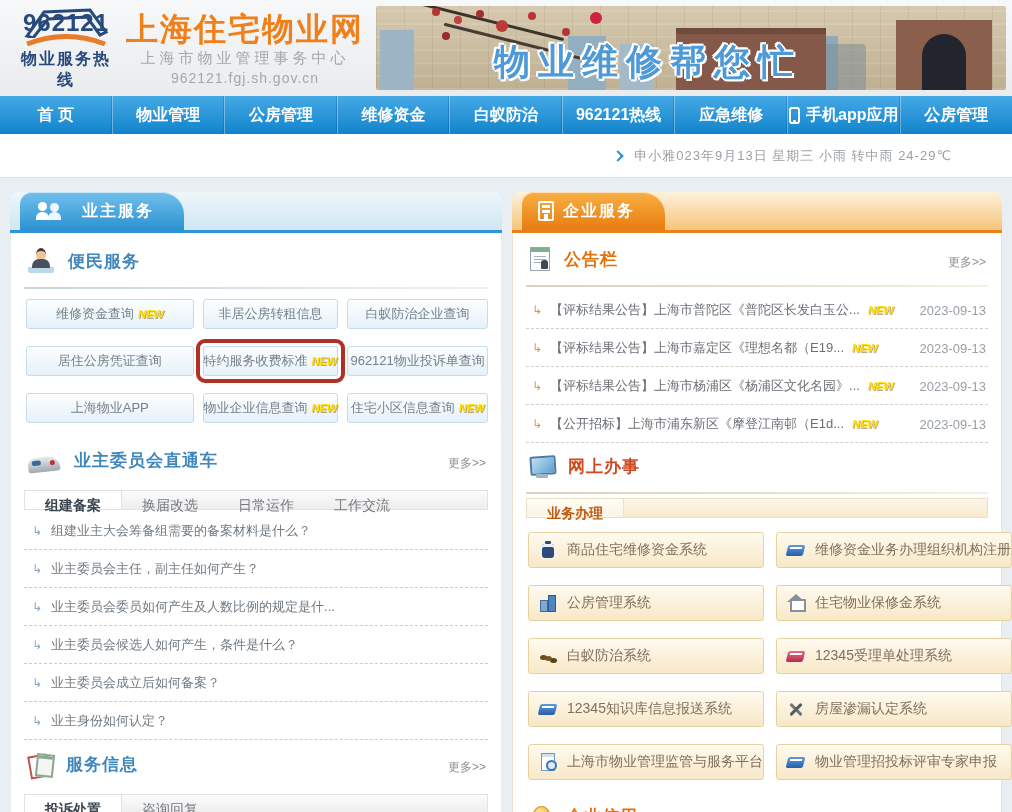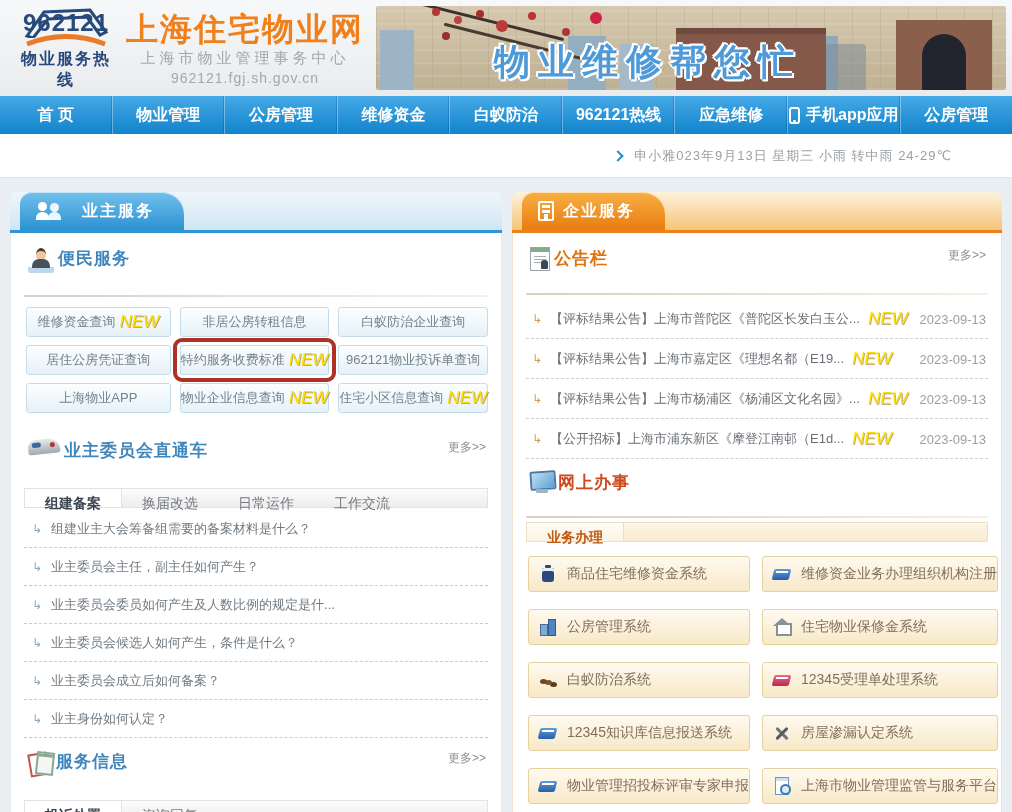--- a/index.html
+++ b/index.html
@@ -67,21 +67,21 @@
 
   
   .people-icon { width:26px; height:18px; position:relative; }
   .people-icon::before { content:""; position:absolute; left:2px; top:0; width:9px; height:9px; border-radius:50%; background:#fff; box-shadow:12px 1px 0 rgba(255,255,255,.9); }
   .people-icon::after { content:""; position:absolute; left:0; bottom:0; width:13px; height:8px; border-radius:6px 6px 0 0; background:#fff; box-shadow:12px 0 0 rgba(255,255,255,.9); }
   .building-icon { width:16px; height:20px; border:2px solid #fff; border-radius:2px; position:relative; }
   .building-icon::before { content:""; position:absolute; left:2px; top:2px; width:8px; height:3px; background:#fff; box-shadow:0 5px 0 #fff; }
   .building-icon::after { content:""; position:absolute; left:4px; bottom:0; width:4px; height:5px; background:#fff; }
 
   
-  .sec-head { display:flex; align-items:flex-start; gap:4px; padding:12px 2px 22px 4px; }
+  .sec-head { display:flex; align-items:flex-end; gap:14px; padding:12px 2px 14px 4px; }
   .sec-title { font-size:17px; font-weight:bold; letter-spacing:1px; }
   .sec-title.blue { color:#3f86bc; }
   .sec-title.orange { color:#e0720e; }
   .sec-title.red { color:#cc4a1e; }
   .more { margin-left:auto; font-size:12px; color:#8b9196; cursor:pointer; }
   .sec-sep { height:2px; background:linear-gradient(90deg,#c9d4db,#eef2f5); border-radius:1px; margin-bottom:4px; }
   .col.right .sec-sep { background:linear-gradient(90deg,#d9cfc2,#f5efe4); }
 
   
   .avatar-icon { width:26px; height:26px; position:relative; background:linear-gradient(transparent 20px,#bcd9ec 20px); border-radius:2px; }
@@ -97,25 +97,25 @@
   .board-icon::before { content:""; position:absolute; left:3px; top:8px; width:12px; height:1px; background:#aab2b8; box-shadow:0 3px 0 #aab2b8,0 6px 0 #aab2b8; }
   .board-icon::after { content:""; position:absolute; right:1px; bottom:1px; width:7px; height:9px; background:#3b4a58; border-radius:3px 3px 1px 1px; }
   .monitor-icon { width:24px; height:22px; position:relative; }
   .monitor-icon::before { content:""; position:absolute; left:0; top:0; width:22px; height:15px; background:linear-gradient(135deg,#bfe0f2,#5e9fd0); border:2px solid #4a7aa8; border-radius:2px; transform:rotate(-4deg); }
   .monitor-icon::after { content:""; position:absolute; left:6px; bottom:0; width:12px; height:4px; background:#9fb4c4; border-radius:1px; }
   .medal-icon { width:22px; height:24px; position:relative; }
   .medal-icon::before { content:""; position:absolute; left:3px; top:2px; width:15px; height:15px; border-radius:50%; background:radial-gradient(circle at 40% 35%,#ffe49a,#eaa31e); border:1px solid #c8871a; }
   .medal-icon::after { content:""; position:absolute; left:4px; bottom:-1px; width:5px; height:8px; background:#c03030; transform:rotate(18deg); box-shadow:8px 0 0 #c03030; }
 
   
-  .svc-grid { display:grid; grid-template-columns:1.25fr 1fr 1.05fr; gap:8px 9px; margin:10px 0 14px 2px; }
+  .svc-grid { display:grid; grid-template-columns:1.25fr 1fr 1.05fr; gap:17px 9px; margin:10px 0 14px 2px; }
   .svc-btn { height:30px; display:flex; align-items:center; justify-content:center; gap:4px; font-size:13px; color:#75828c;
       background:linear-gradient(#fcfeff,#e6f1f8); border:1px solid #c5dcea; border-radius:3px; cursor:pointer; white-space:nowrap; }
   .svc-btn.highlight { outline:4px solid #b13026; outline-offset:3px; border-radius:2px; }
-  .new-badge { color:#ffdf00; font-size:17px; font-weight:normal; font-style:italic; text-shadow:1px 1px 0 rgba(140,100,20,.55); letter-spacing:0; }
+  .new-badge { color:#ffdf00; font-size:11px; font-weight:bold; font-style:italic; text-shadow:1px 1px 0 rgba(140,100,20,.55); letter-spacing:0; }
 
   
   .subtab-row { display:flex; height:20px; background:linear-gradient(#fcfcfc,#ededed); border:1px solid #e2e2e2; margin-top:4px; }
   .subtab { padding:0 20px; line-height:28px; font-size:14px; color:#757a80; cursor:pointer; }
   .subtab.active { background:#fff; color:#3b4550; font-weight:bold; border-right:1px solid #e2e2e2; }
   .subtab-row.orange-style { background:linear-gradient(#fdf6e6,#f7ead0); border-color:#eedfc2; }
   .subtab-row.orange-style .subtab { color:#a08050; }
   .subtab-row.orange-style .subtab.active { background:linear-gradient(#fffdf8,#fbf3e2); color:#c05a10; border-right:1px solid #eedfc2;text-align:right; }
 
   .qa-list { margin-top:2px; }
@@ -403,26 +403,26 @@
           </div>
         <div class="sys-btn">
             <span class="sic sic-book-blue"></span>
             <span>12345知识库信息报送系统</span>
           </div>
         <div class="sys-btn">
             <span class="sic sic-tools"></span>
             <span>房屋渗漏认定系统</span>
           </div>
         <div class="sys-btn">
+            <span class="sic sic-docsearch"></span>
+            <span>上海市物业管理监管与服务平台</span>
+          </div>
+        <div class="sys-btn">
             <span class="sic sic-book-blue"></span>
             <span>物业管理招投标评审专家申报</span>
-          </div>
-        <div class="sys-btn">
-            <span class="sic sic-docsearch"></span>
-            <span>上海市物业管理监管与服务平台</span>
           </div>
       </div>
 
       <div class="sec-head">
         <span class="medal-icon"></span>
         <span class="sec-title orange">企业信用</span>
         <span class="more">更多&gt;&gt;</span>
       </div>
 
     </div>

